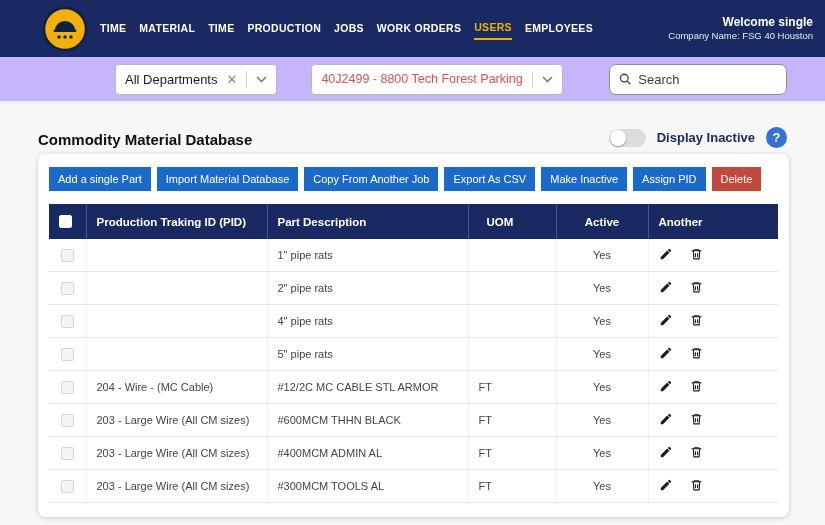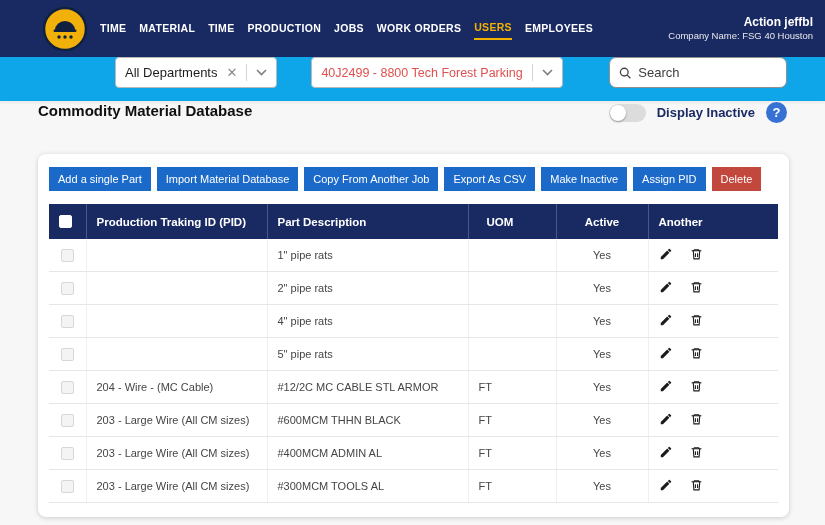--- a/index.html
+++ b/index.html
@@ -22,21 +22,21 @@
     color:#ffffff; font-size:10.5px; font-weight:700; letter-spacing:.3px;
     text-decoration:none; cursor:pointer; padding:4px 0 5px; white-space:nowrap;
   }
   .nav-item.active { color:#f2b100; border-bottom:2px solid #f2b100; }
   .nav-user { margin-left:auto; text-align:right; color:#fff; line-height:1.35; }
   .nav-user .welcome { font-size:12px; font-weight:700; }
   .nav-user .company { font-size:9.5px; color:#e9e9e9; }
 
   
   .filterbar {
-    height:45px; background:#0ea5e9; display:flex; align-items:flex-start;
+    height:45px; background:#c4b5fd; display:flex; align-items:center;
     padding-left:115px; padding-right:38px;
     border-bottom:1px solid #ececec; box-shadow:0 1px 3px rgba(0,0,0,.06);
   }
   .select-box {
     height:31px; border:1px solid #b9b9b9; border-radius:4px; background:#fff;
     display:flex; align-items:center; padding:0 9px; gap:9px; cursor:pointer;
   }
   .select-box .sel-label { font-size:13px; color:#1d1d1d; white-space:nowrap; }
   .select-box.job .sel-label { color:#e05050; font-size:12.5px; }
   .sel-clear { color:#8a8a8a; font-size:13px; line-height:1; cursor:pointer; }
@@ -49,21 +49,21 @@
     padding:0 9px; gap:7px;
   }
   .searchbox input {
     border:none; outline:none; width:100%; font-size:13px;
     font-family:"Liberation Sans", sans-serif; color:#222; background:transparent;
   }
   .searchbox input::placeholder { color:#3d3d3d; opacity:1; }
 
   
   .headrow {
-    height:46px; display:flex; align-items:flex-start; padding:0 38px;
+    height:46px; display:flex; align-items:flex-end; padding:0 38px;
   }
   .page-title { font-size:15px; font-weight:700; color:#101010; }
   .head-right { margin-left:auto; display:flex; align-items:center; gap:11px; }
   .toggle {
     width:37px; height:18px; background:#dcdcdc; border-radius:10px;
     position:relative; cursor:pointer; flex:0 0 auto;
   }
   .toggle .knob {
     width:16px; height:16px; border-radius:50%; background:#ffffff;
     position:absolute; top:1px; left:1px; box-shadow:0 1px 2px rgba(0,0,0,.35);
@@ -135,21 +135,21 @@
       <a class="nav-item">TIME</a>
       <a class="nav-item">MATERIAL</a>
       <a class="nav-item">TIME</a>
       <a class="nav-item">PRODUCTION</a>
       <a class="nav-item">JOBS</a>
       <a class="nav-item">WORK ORDERS</a>
       <a class="nav-item active">USERS</a>
       <a class="nav-item">EMPLOYEES</a>
     </div>
   <div class="nav-user">
-    <div class="welcome">Action jeffbl</div>
+    <div class="welcome">Welcome single</div>
     <div class="company">Company Name: FSG 40 Houston</div>
   </div>
 </div>
 
 <div class="filterbar">
   <div class="select-box dept">
     <span class="sel-label">All Departments</span>
     <span class="sel-clear">✕</span>
     <span class="sel-divider"></span>
     <svg class="chev" width="11" height="7" viewBox="0 0 11 7">

